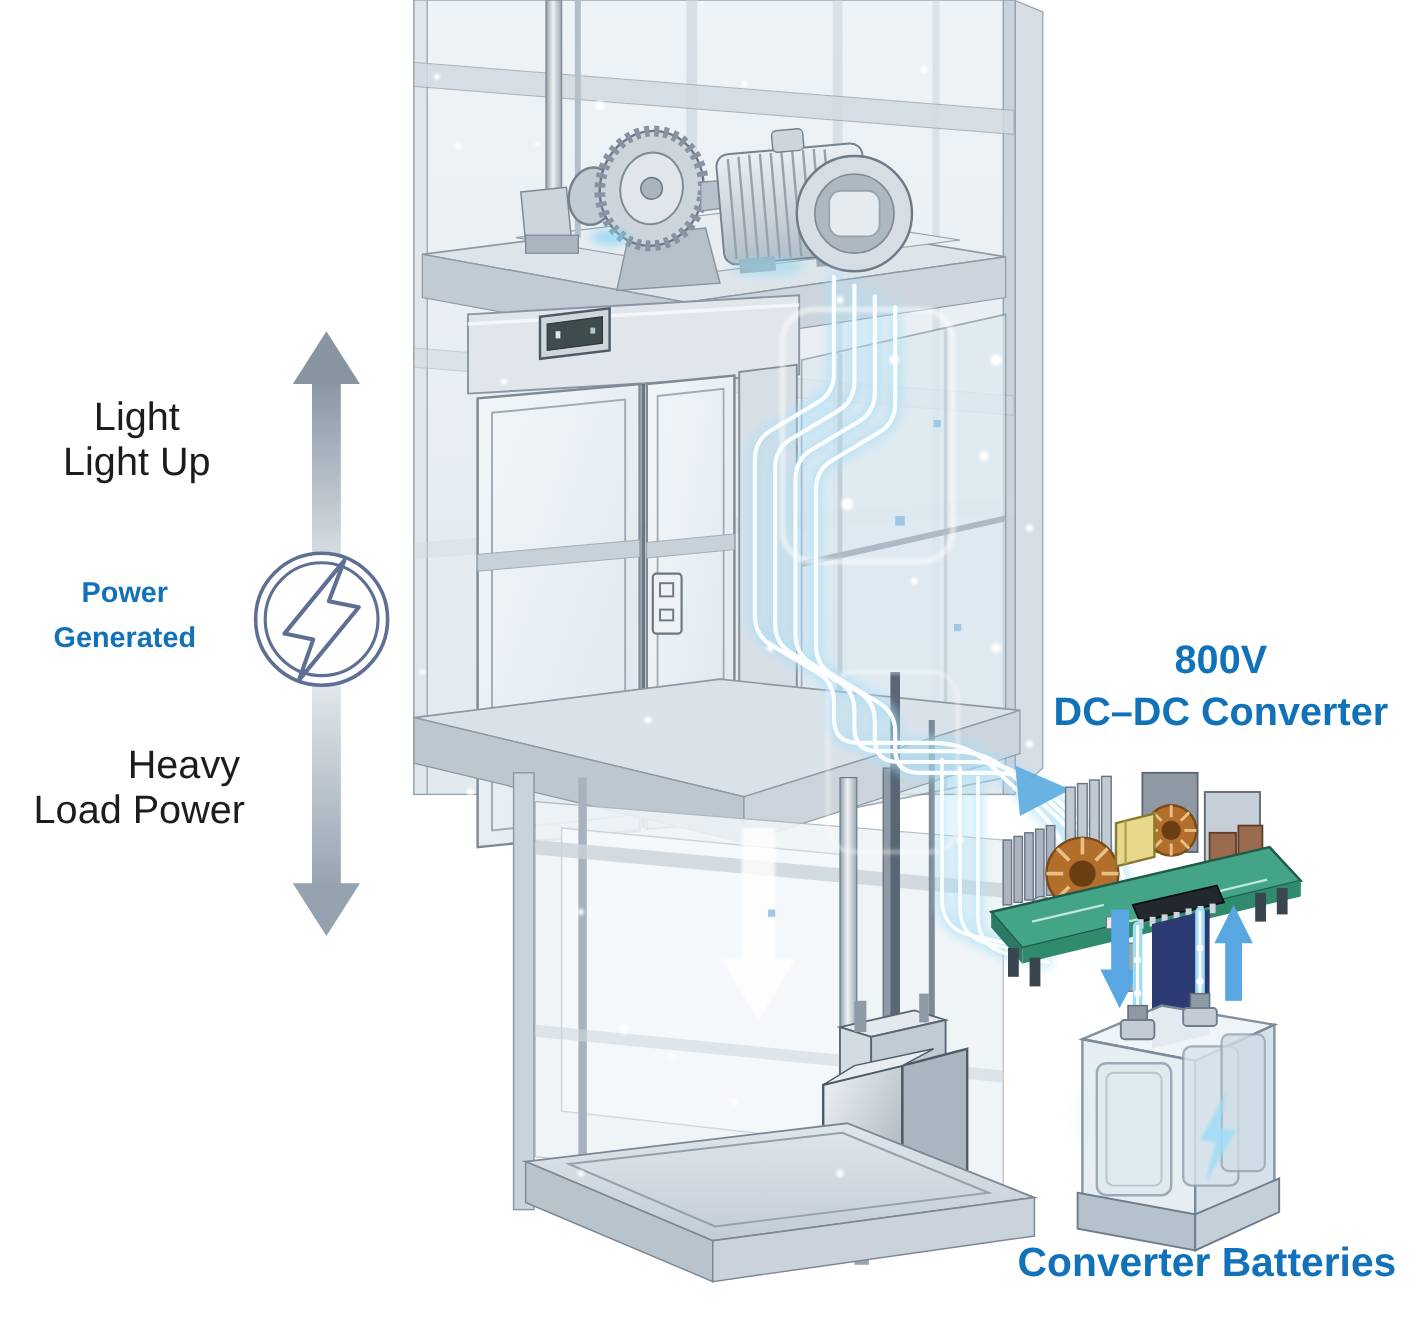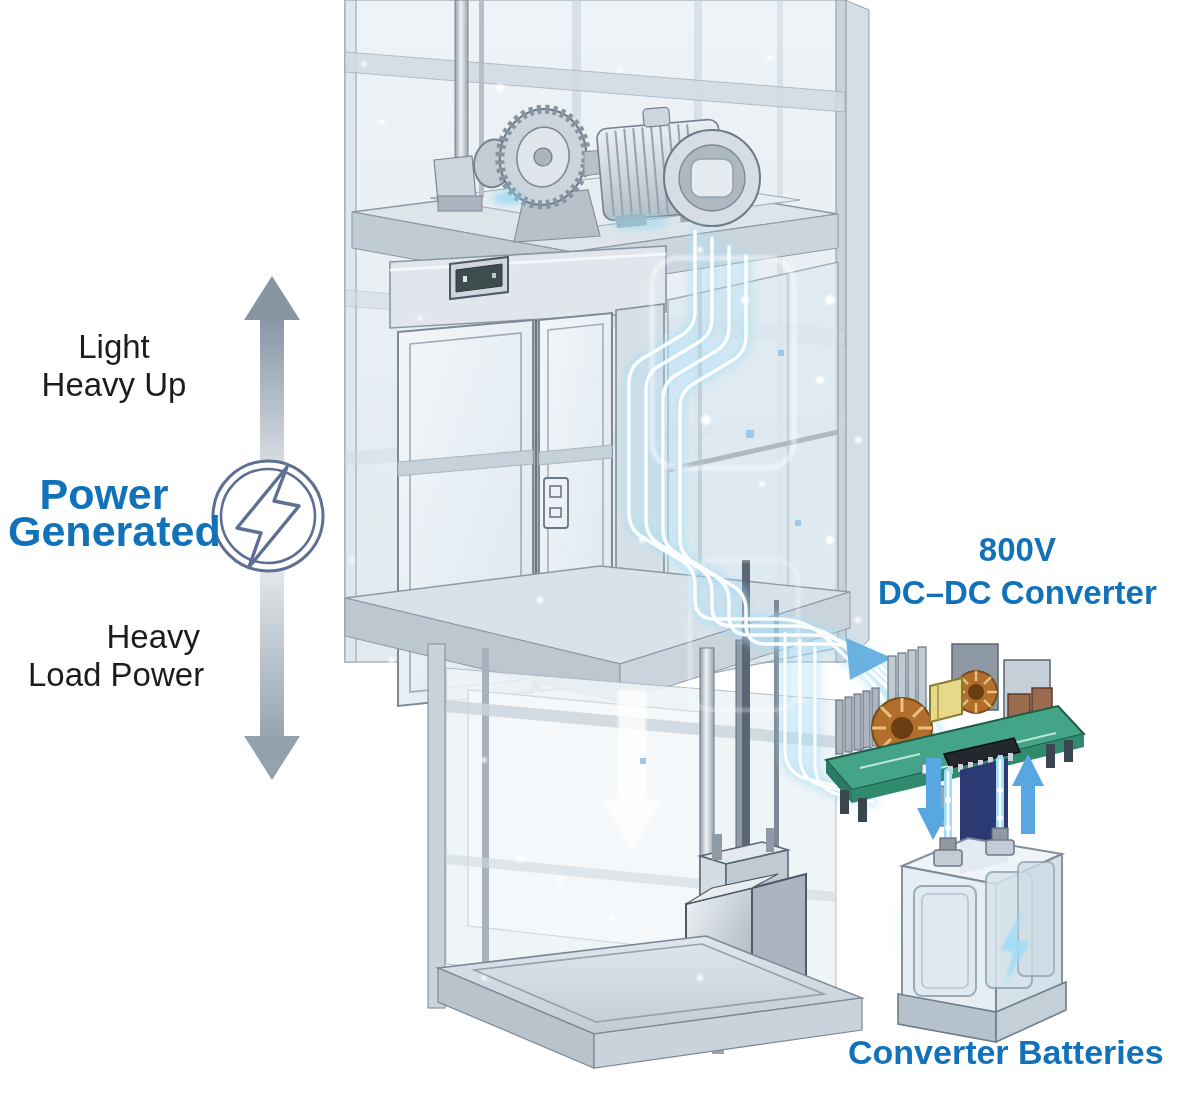--- a/index.html
+++ b/index.html
@@ -6,21 +6,21 @@
   .stage{
     position:relative;width:1187px;height:1107px;background:var(--background,#fff);
     overflow:hidden;font-family:"Liberation Sans",sans-serif;
   }
   .scene{position:absolute;left:0;top:0;}
   .lbl{position:absolute;white-space:nowrap;}
   .lbl .ln{display:block;}
   .lbl-dark{color:var(--label-black,#1c1c1c);font-size:33px;line-height:38px;font-weight:400;}
   .lbl-blue{color:var(--label-blue,#1272b9);font-weight:700;}
   .lbl-light-load{left:28px;top:328px;width:172px;text-align:center;}
-  .lbl-power{left:8px;top:476px;width:192px;text-align:center;font-size:43px;line-height:37px;}
+  .lbl-power{left:8px;top:476px;width:192px;text-align:center;font-size:24px;line-height:37px;}
   .lbl-heavy-load{left:28px;top:618px;width:172px;text-align:right;}
   .lbl-converter{left:878px;top:528px;font-size:33px;line-height:43px;text-align:center;}
   .lbl-batteries{left:848px;top:1032px;font-size:34px;line-height:40px;text-align:left;}
 </style>
 </head>
 <body>
 
 <div class="stage">
 
 <svg class="scene" width="1187" height="1107" viewBox="0 0 1187 1107" aria-hidden="true">
@@ -406,21 +406,21 @@
   </g>
   <g stroke="#5f6f94" fill="none" stroke-linejoin="round">
     <circle cx="268" cy="516" r="55" fill="#ffffff" stroke-width="3"></circle>
     <circle cx="268" cy="516" r="47" stroke-width="2.6"></circle>
     <path d="M 287 467 L 237 528 L 261 533 L 249 567 L 299 506 L 274 501 Z" stroke-width="3.4"></path>
   </g>
 </svg>
 
 <div class="lbl lbl-dark lbl-light-load">
   <span class="ln">Light</span>
-  <span class="ln">Heavy Up</span>
+  <span class="ln">Light Up</span>
 </div>
 
 <div class="lbl lbl-blue lbl-power">
   <span class="ln">Power</span>
   <span class="ln">Generated</span>
 </div>
 
 <div class="lbl lbl-dark lbl-heavy-load">
   <span class="ln">Heavy</span>
   <span class="ln">Load Power</span>

